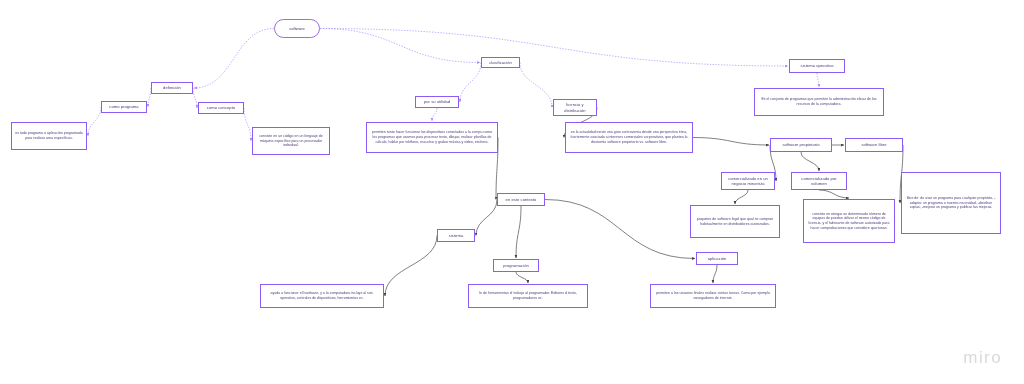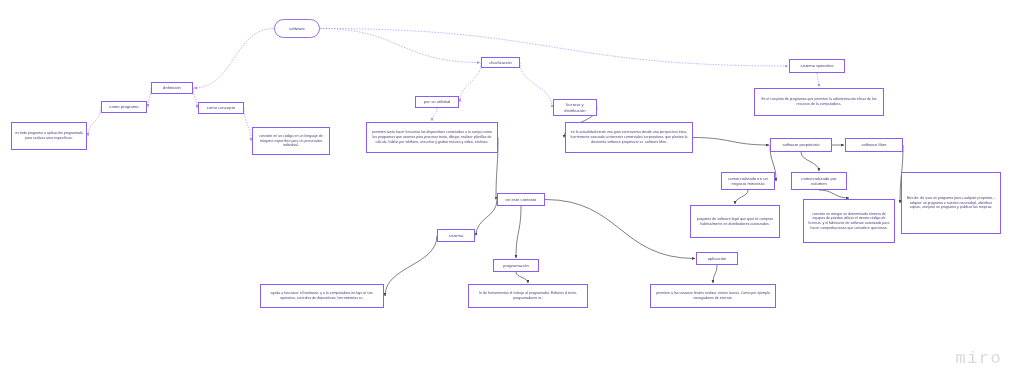--- a/index.html
+++ b/index.html
@@ -56,21 +56,21 @@
   .node.root {
     font-size: 4.2px;
   }
   .watermark {
     position: absolute;
     right: 22px;
     bottom: 16px;
     font-size: 17px;
     letter-spacing: 1.4px;
     color: #d9dadd;
-    font-family: Liberation Mono, monospace;
+    font-family: Liberation Sans, sans-serif;
     z-index: 3;
     user-select: none;
   }
 </style>
 </head>
 <body>
 
 <div id="canvas">
   <svg id="edges" viewBox="0 0 1024 384">
     <defs>

